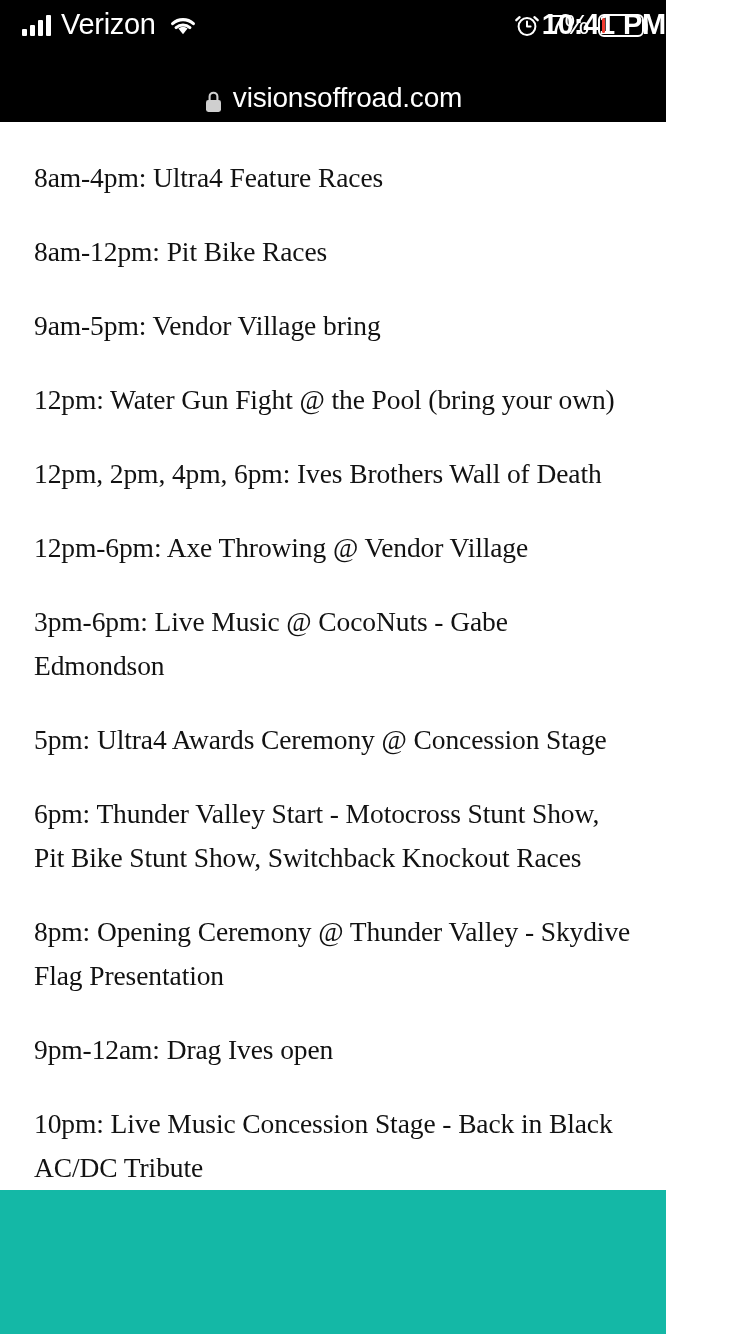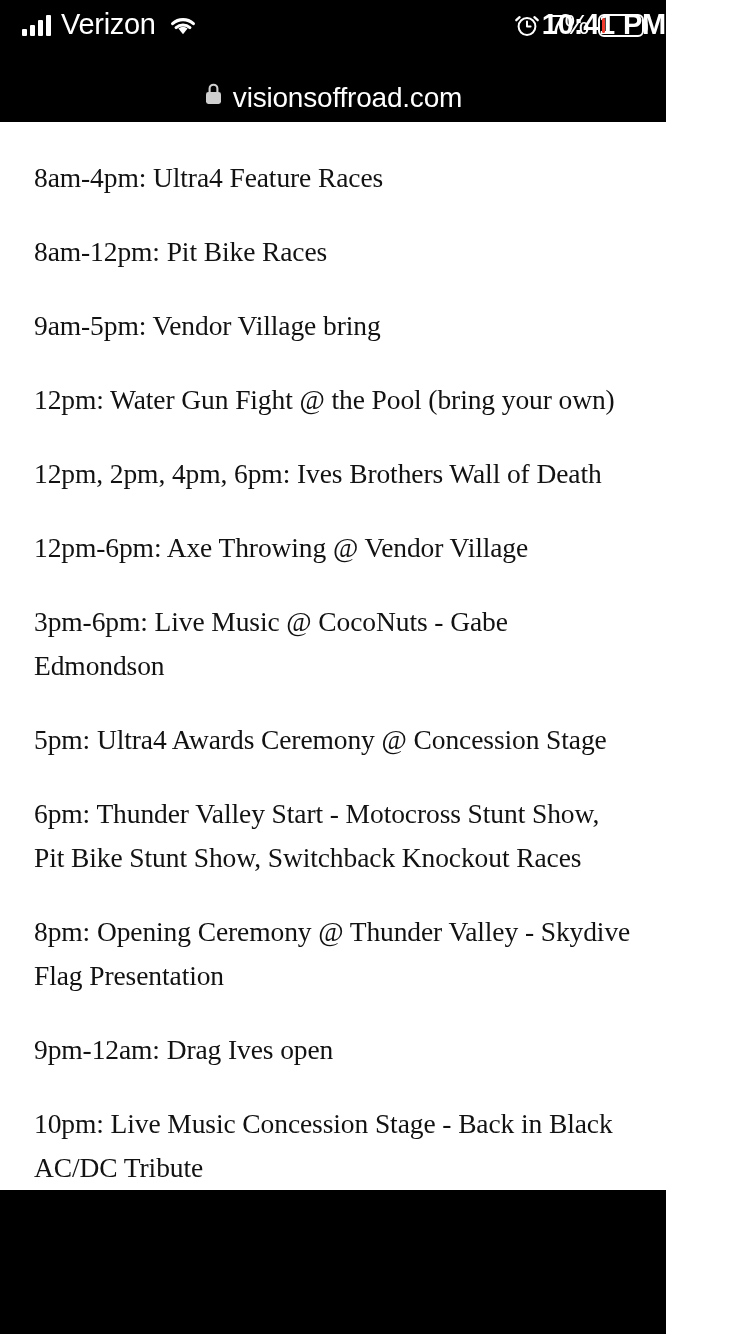--- a/index.html
+++ b/index.html
@@ -7,21 +7,21 @@
     width: 750px;
     height: 1334px;
     background: #ffffff;
     font-family: "Liberation Sans", sans-serif;
     overflow: hidden;
   }
   .phone {
     position: relative;
     width: 666px;
     height: 1334px;
-    background: #000000;
+    background: #14b8a6;
   }
 
   
   .statusbar {
     position: relative;
     height: 82px;
     background: #000000;
     color: #ffffff;
     display: flex;
     align-items: flex-start;
@@ -101,21 +101,21 @@
     height: 100%;
     background: #f03a2e;
     border-radius: 3px;
   }
 
   
   .urlbar {
     background: #000000;
     height: 40px;
     display: flex;
-    align-items: flex-start;
+    align-items: flex-end;
     justify-content: center;
     gap: 10px;
     padding-bottom: 8px;
   }
   .lock-icon svg { display: block; }
   .url-text {
     color: #ffffff;
     font-size: 28px;
     letter-spacing: -0.2px;
   }

